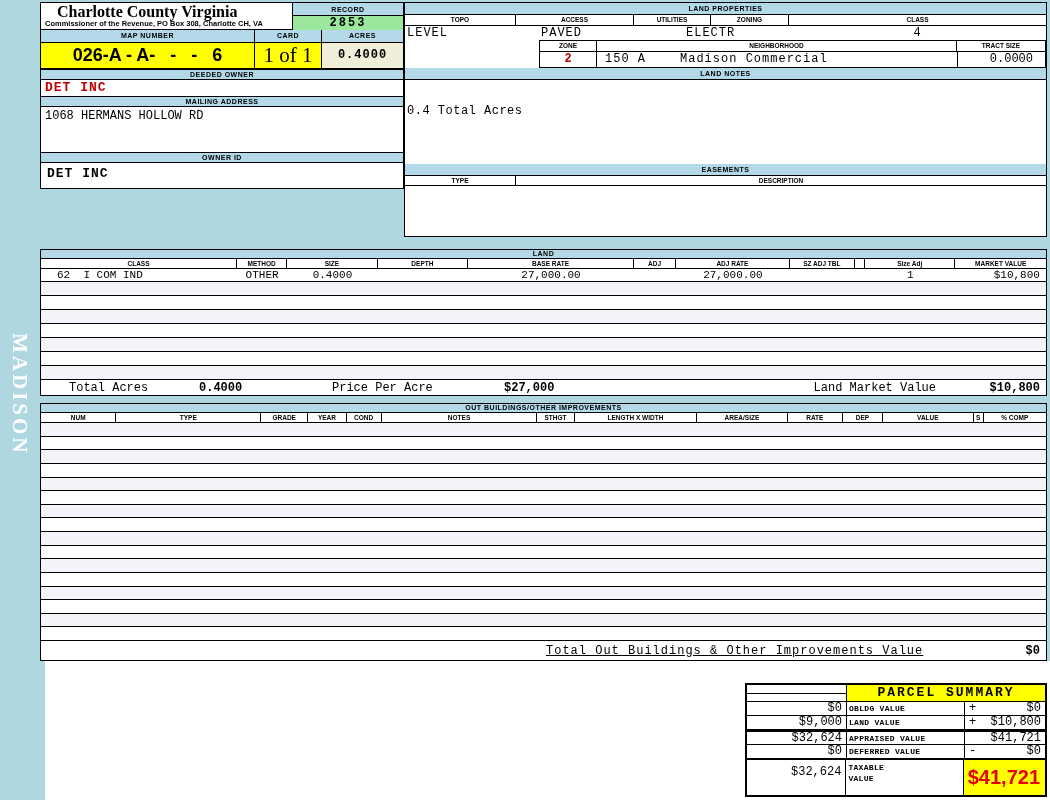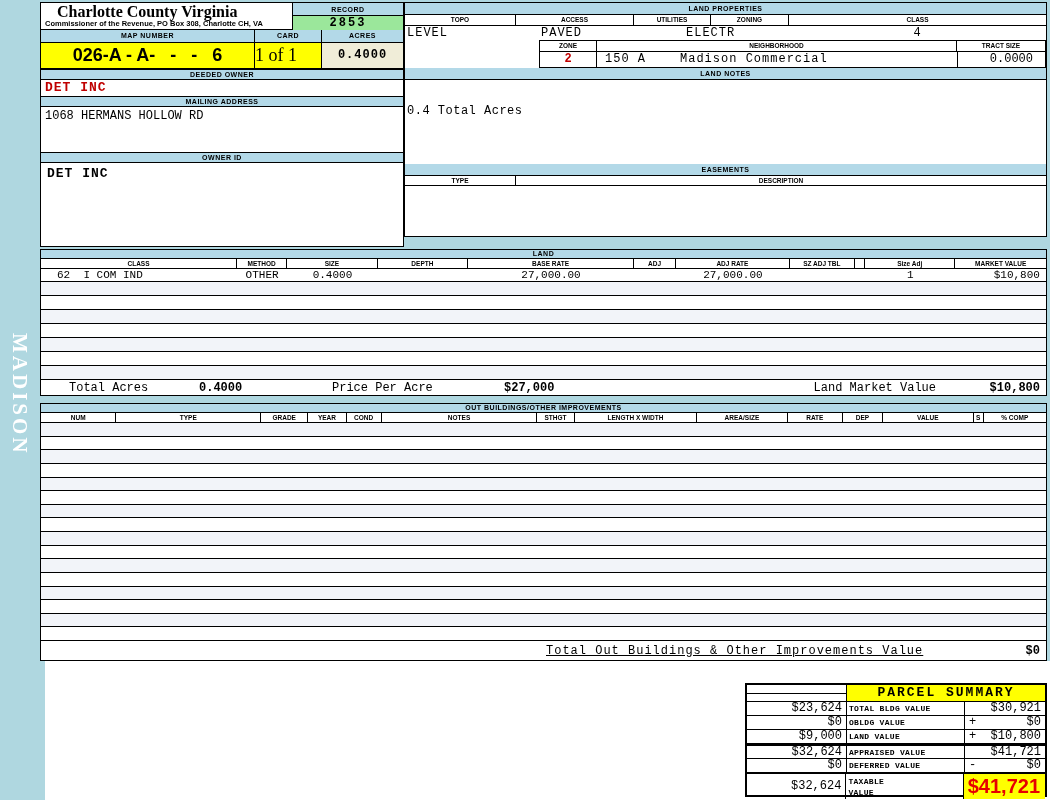--- a/index.html
+++ b/index.html
@@ -17,34 +17,34 @@
 
   
   .band { background:#B3D9E8; font:bold 7px "Liberation Sans",sans-serif; letter-spacing:.5px;
     text-align:center; border-top:1px solid #000; border-bottom:1px solid #000; line-height:8px; }
   .hrow { display:flex; border-bottom:1px solid #000; background:#fff; }
   .hcell { font:bold 6.5px "Liberation Sans",sans-serif; text-align:center; line-height:9px;
     border-right:1px solid #000; overflow:hidden; white-space:nowrap; }
   .hcell:last-child { border-right:none; }
 
   
-  .owner-block { position:absolute; left:40px; top:2px; width:364px; height:245px; background:#fff; border:1px solid #000; display:flex; flex-direction:column; }
+  .owner-block { position:absolute; left:40px; top:2px; width:364px; height:187px; background:#fff; border:1px solid #000; display:flex; flex-direction:column; }
   .ob-rowA { display:flex; height:27px; border-bottom:1px solid #000; }
   .title-cell { flex:1; border-right:1px solid #000; padding-left:4px; }
   .county-title { font-family:"Liberation Serif",serif; font-weight:bold; font-size:16px; line-height:17px; padding-left:12px; }
   .county-sub { font:bold 7.5px "Liberation Sans",sans-serif; line-height:8px; }
   .record-cell { width:110px; display:flex; flex-direction:column; }
   .record-label { height:13px; background:#B3D9E8; font:bold 7px "Liberation Sans",sans-serif; text-align:center; line-height:13px; border-bottom:1px solid #000; letter-spacing:.5px;}
   .record-value { flex:1; background:#9BE79B; font-weight:bold; font-size:12px; text-align:center; line-height:14px; letter-spacing:2px; }
   .ob-rowB { display:flex; height:13px; background:#B3D9E8; border-bottom:1px solid #000; }
   .ob-rowB div { font:bold 7px "Liberation Sans",sans-serif; text-align:center; line-height:12px; letter-spacing:.5px; border-right:1px solid #000; }
   .ob-rowB div:last-child { border-right:none; }
   .ob-rowC { display:flex; height:26px; border-bottom:1px solid #000; }
   .mapnum-cell { width:214px; background:#FFFF00; border-right:1px solid #000; font-family:Liberation Sans, sans-serif; font-weight:600; font-size:18px; text-align:center; line-height:25px; white-space:pre; }
-  .card-cell { width:67px; background:#FFFF00; border-right:1px solid #000; font-family:"Liberation Serif",serif; font-size:18px; line-height:25px; }
+  .card-cell { width:67px; background:#FFFF00; border-right:1px solid #000; font-family:"Liberation Serif",serif; font-size:21px; text-align:center; line-height:25px; }
   .acres-cell { flex:1; background:#F0EDD8; font-weight:bold; font-size:12px; text-align:center; line-height:25px; letter-spacing:1px; }
   .ob-band { height:11px; line-height:10px; }
   .deeded-owner { height:16px; color:#C00000; font-weight:bold; font-size:13px; line-height:16px; padding-left:4px; letter-spacing:1px; }
   .addr-area { height:45px; display:flex; flex-direction:column; padding:2px 0 2px 4px; font-size:12px; }
   .owner-id-val { flex:1; font-weight:bold; font-size:13px; padding:3px 0 0 6px; letter-spacing:1px; }
 
   
   .props-block { position:absolute; left:404px; top:2px; width:643px; height:235px; background:#fff; border:1px solid #000; display:flex; flex-direction:column; }
   .pb-band { height:12px; line-height:11px; border-top:none; }
   .pb-hdr { height:11px; }
@@ -280,28 +280,20 @@
   <section class="summary-block">
     <div class="ps-hdr">
       <div class="ps-hdr-left">
           <div></div>
           <div style="border-bottom:1px solid #000;"></div>
         </div>
       <div class="ps-title mono">PARCEL SUMMARY</div>
     </div>
     <div id="ps-rows" style="display:flex;flex-direction:column;flex:1;">
         <div class="ps-row">
-          <div class="ps-prior mono">$23,624</div>
-          <div class="ps-label mono">TOTAL BLDG VALUE</div>
-          <div class="ps-val mono">
-            <div></div>
-            <div>$30,921</div>
-          </div>
-        </div>
-        <div class="ps-row">
           <div class="ps-prior mono">$0</div>
           <div class="ps-label mono">OBLDG VALUE</div>
           <div class="ps-val mono">
             <div>+</div>
             <div>$0</div>
           </div>
         </div>
         <div class="ps-row">
           <div class="ps-prior mono">$9,000</div>
           <div class="ps-label mono">LAND VALUE</div>

